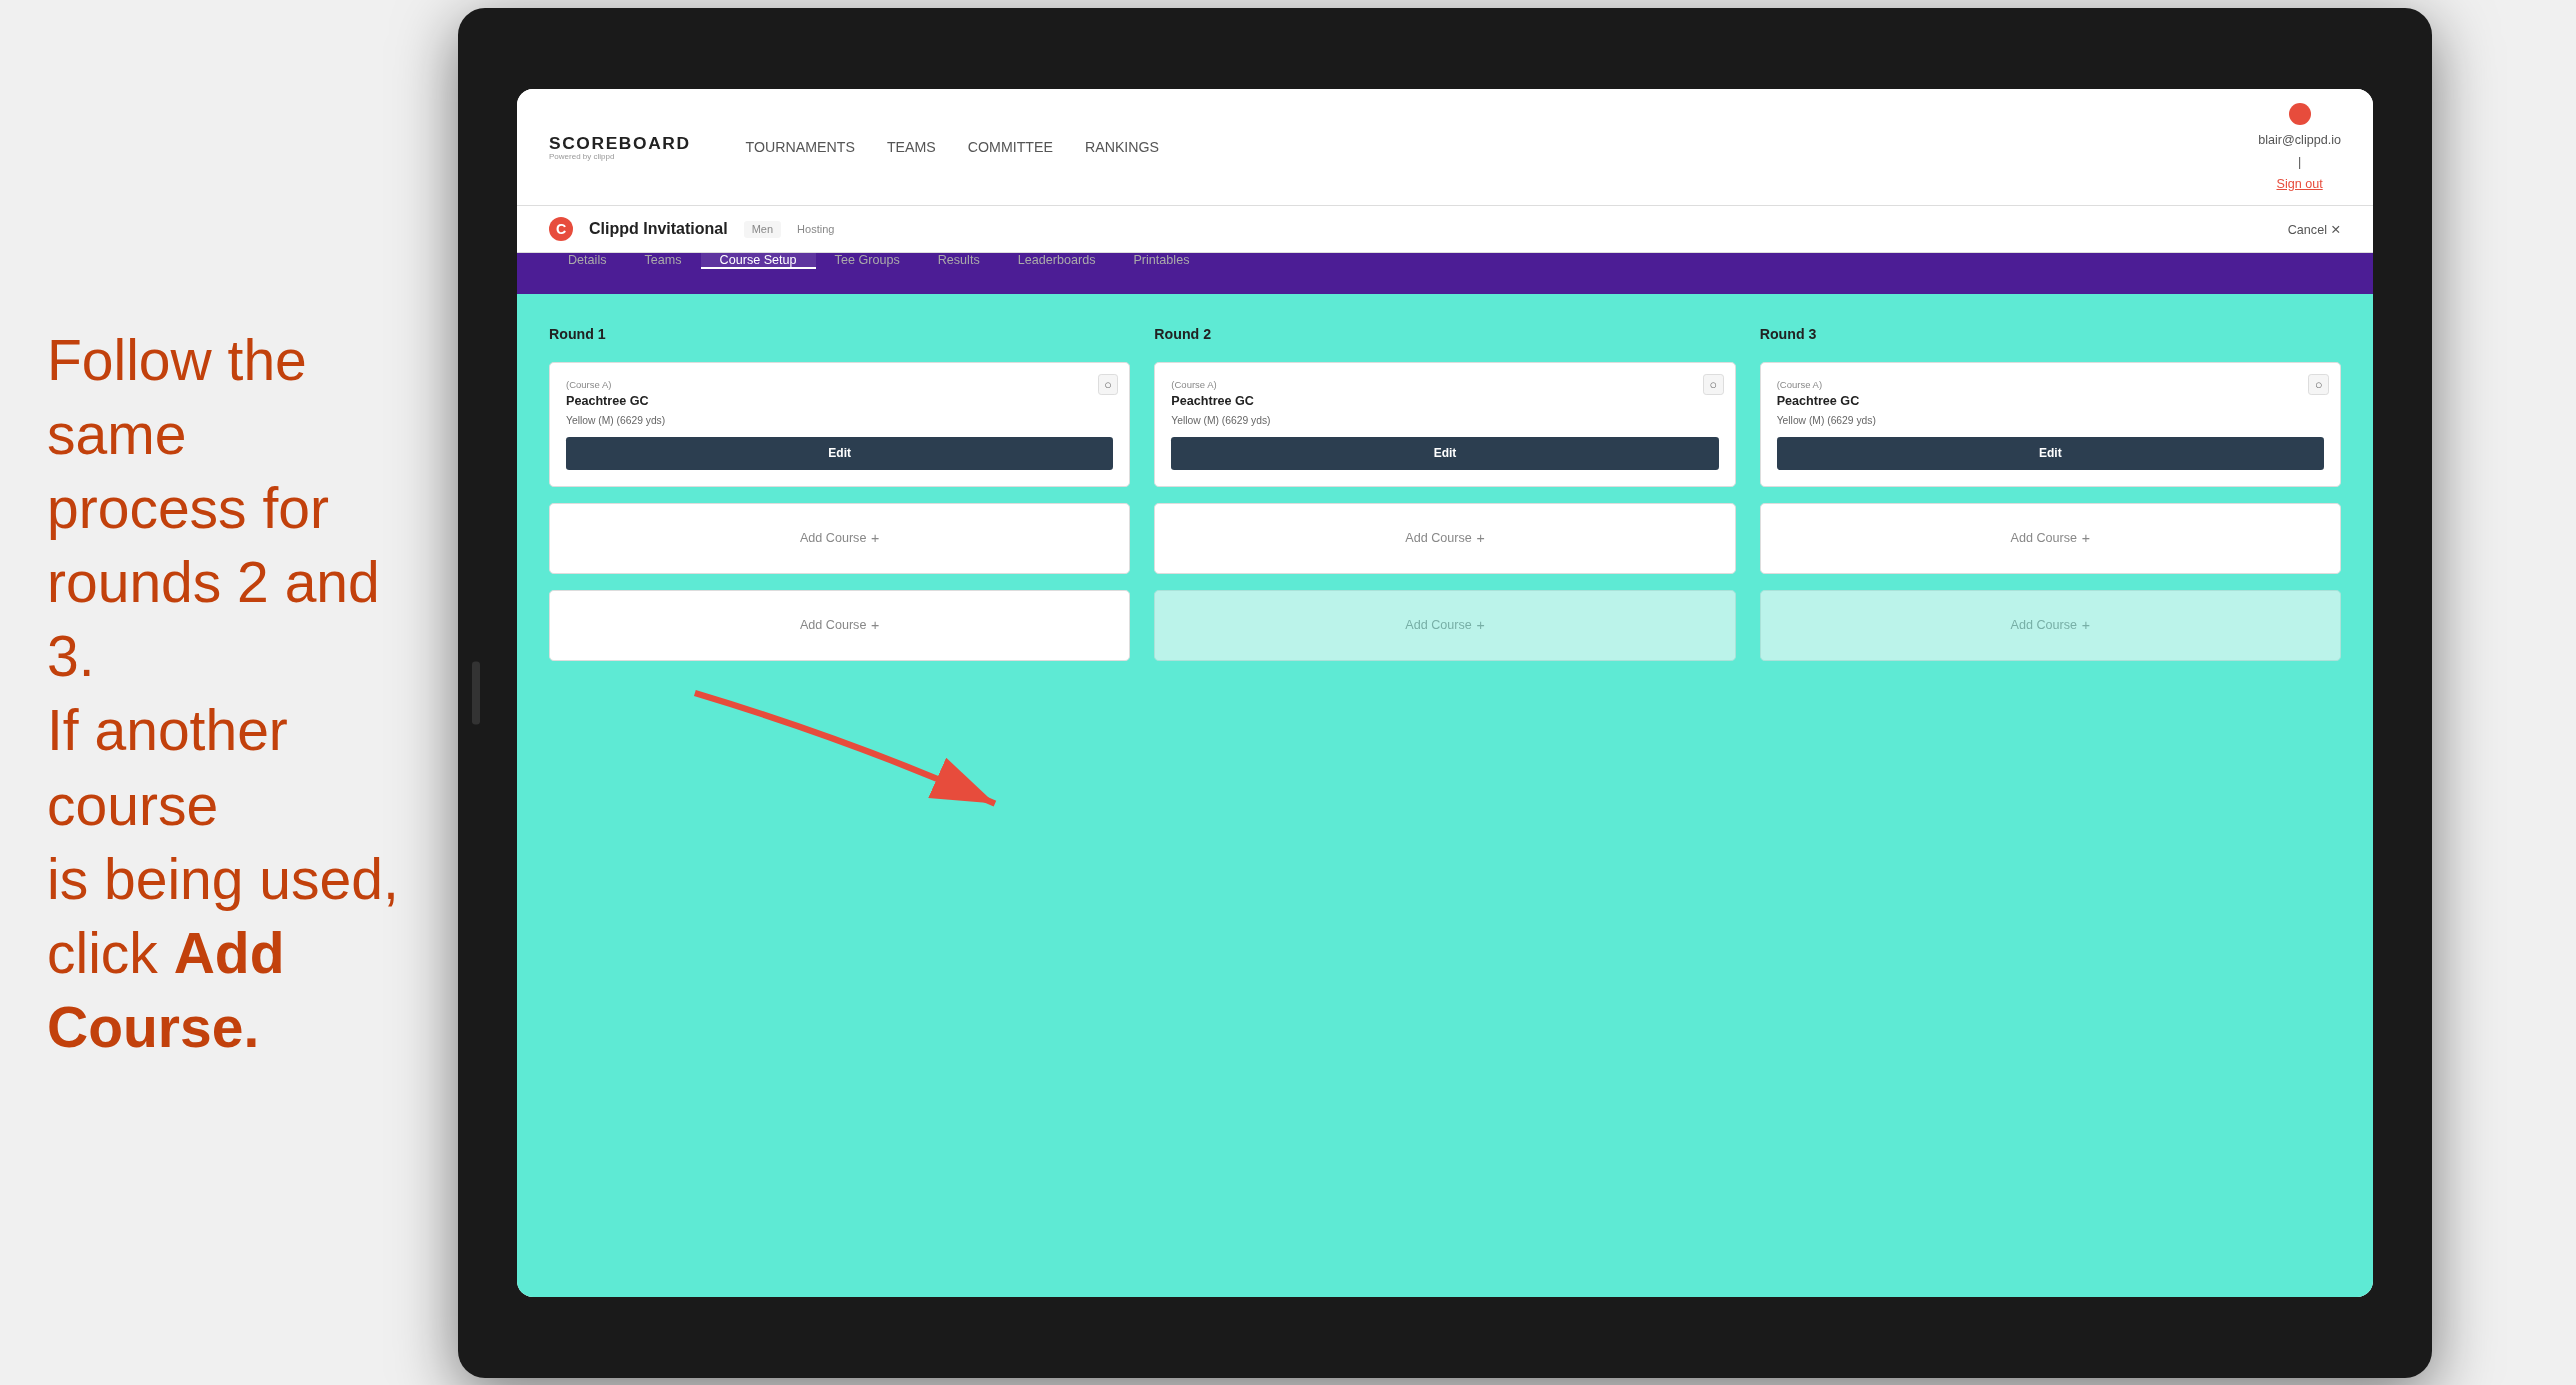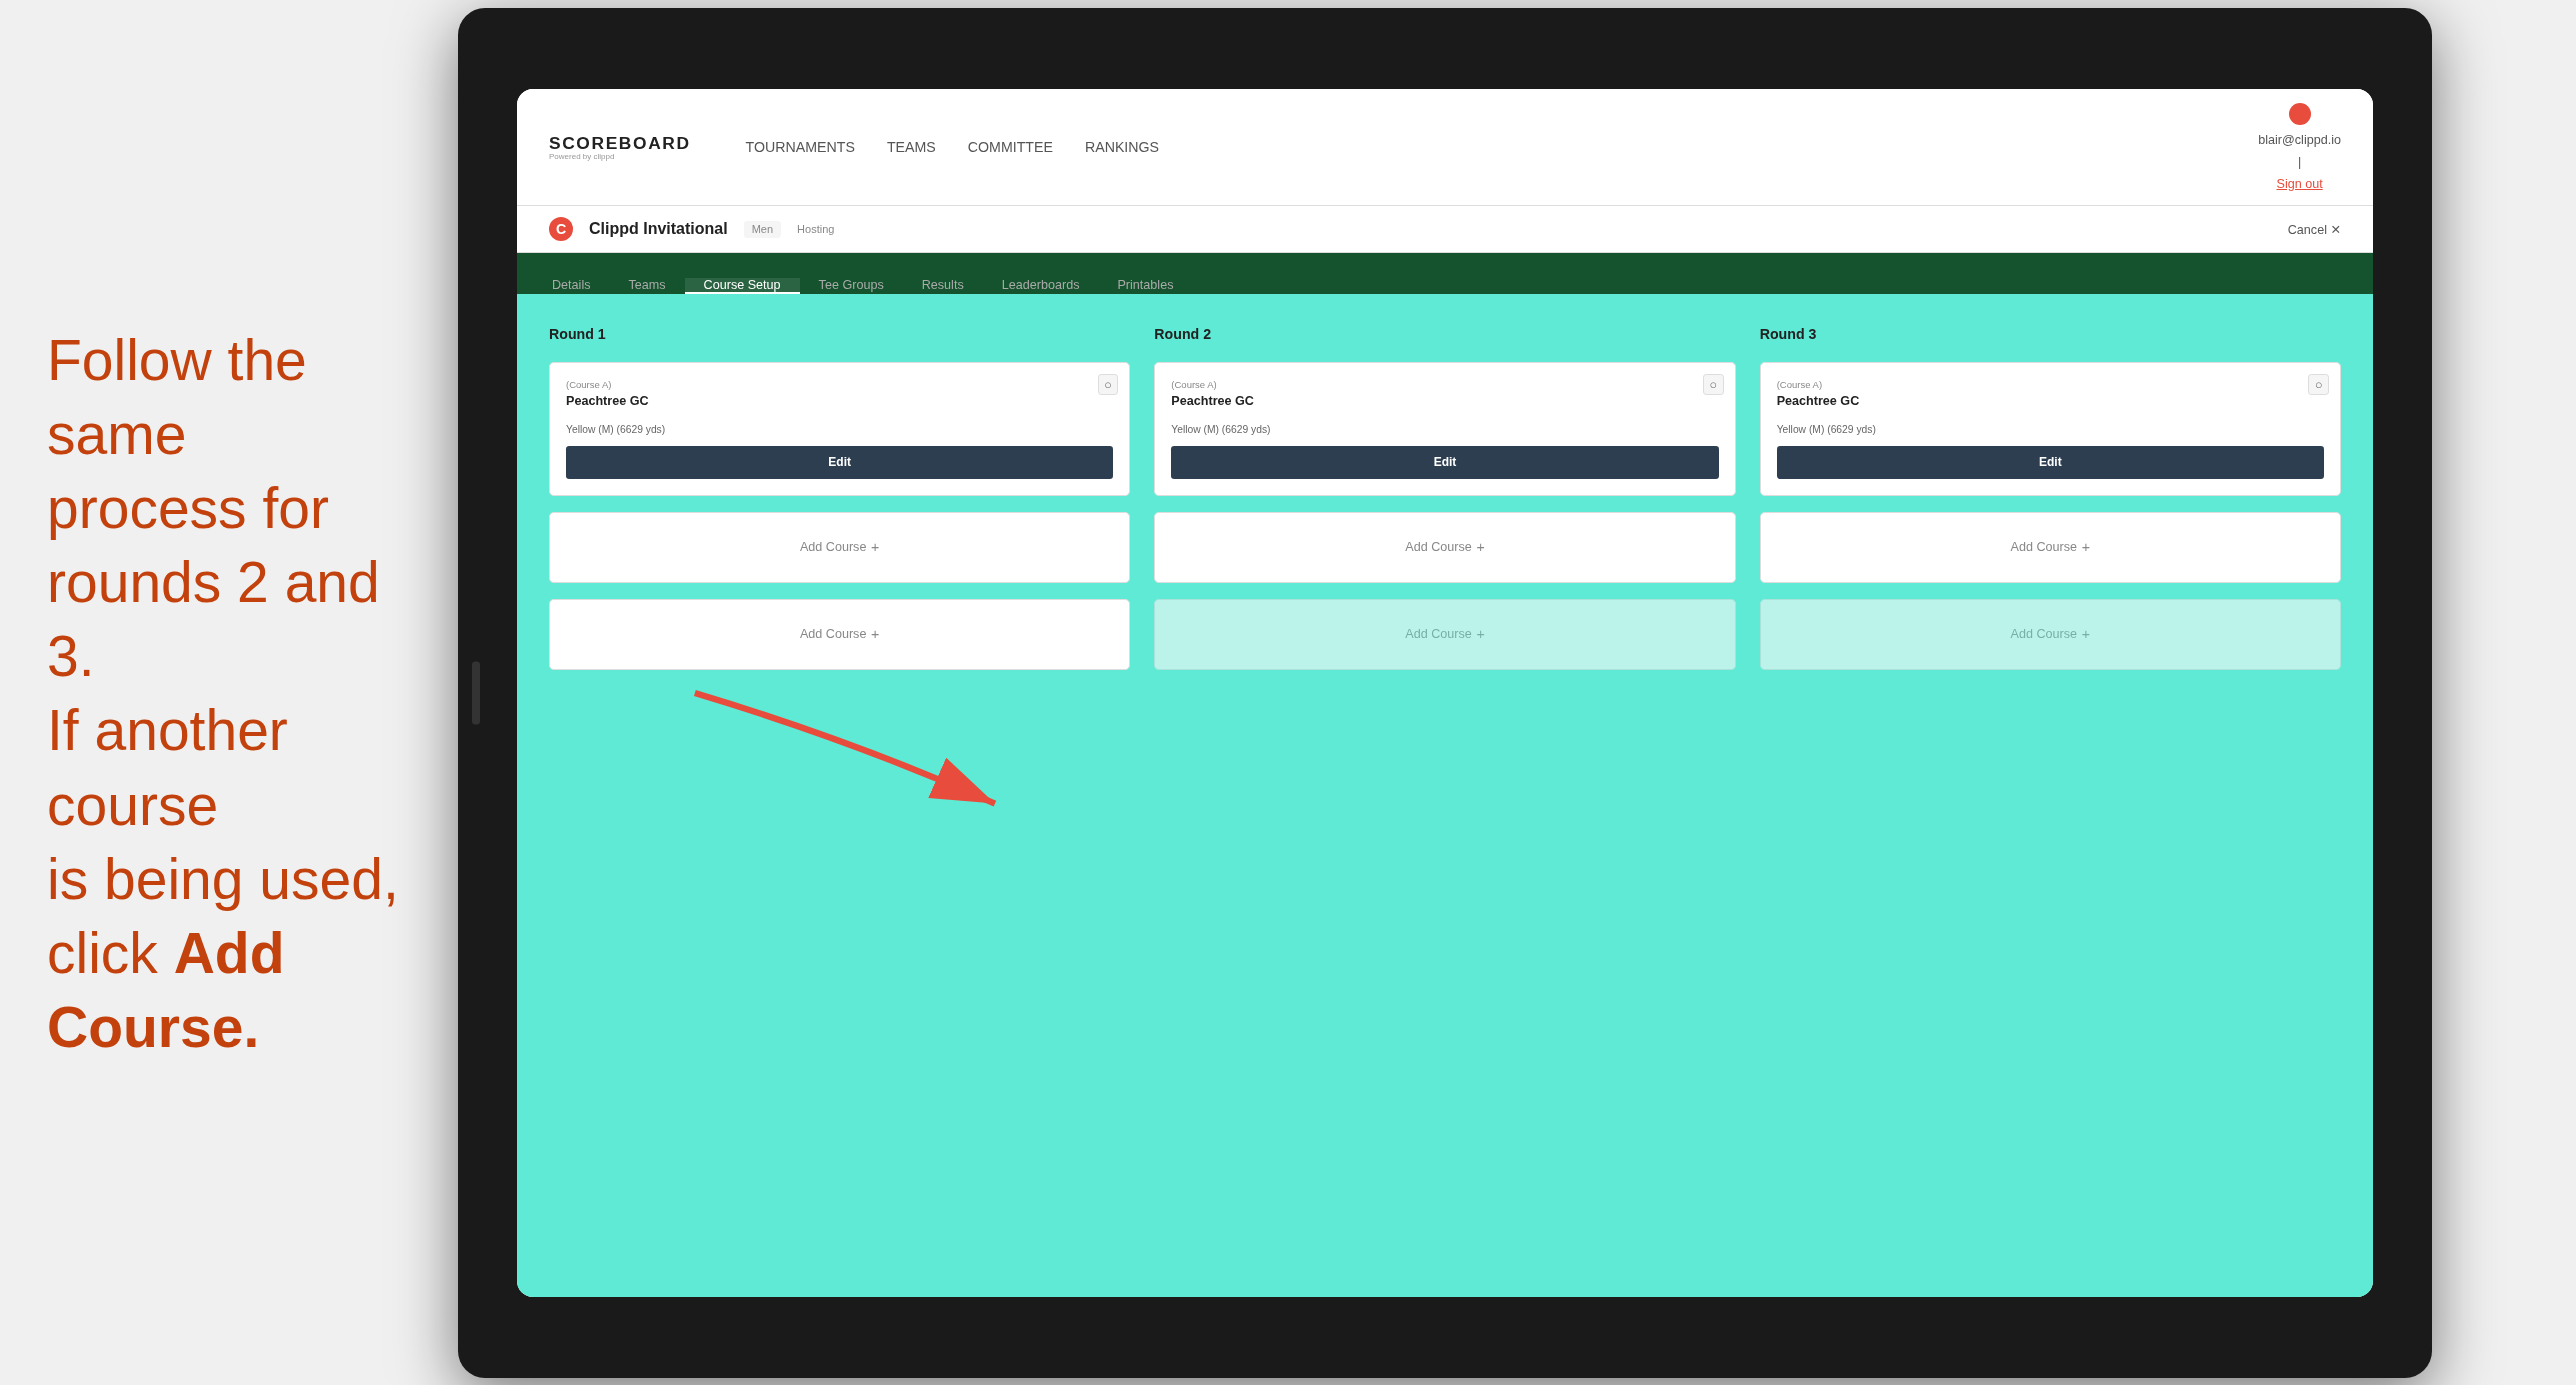--- a/index.html
+++ b/index.html
@@ -151,26 +151,26 @@
     }
     .sub-header-cancel {
       margin-left: auto;
       font-size: 12.6px;
       color: #555;
       cursor: pointer;
     }
 
     
     .tab-bar {
-      background: #14532d;
+      background: #4c1d95;
       display: flex;
       gap: 0;
-      padding: 0 16px;
+      padding: 0 32px;
       min-height: 41px;
-      align-items: flex-end;
+      align-items: flex-start;
     }
     .tab-item {
       font-size: 12.6px;
       color: #aaa;
       padding: 0 19px;
       display: flex;
       align-items: center;
       cursor: pointer;
       border-bottom: 2.4px solid transparent;
     }
@@ -219,21 +219,21 @@
 
     .course-card-label {
       font-size: 9.5px;
       color: #888;
       margin-bottom: 3.2px;
     }
     .course-card-name {
       font-size: 12.6px;
       font-weight: 700;
       color: #222;
-      margin-bottom: 16px;
+      margin-bottom: 7px;
     }
     .course-card-details {
       font-size: 10.3px;
       color: #666;
       margin-bottom: 11px;
     }
 
     .course-card-delete {
       position: absolute;
       top: 11px;

